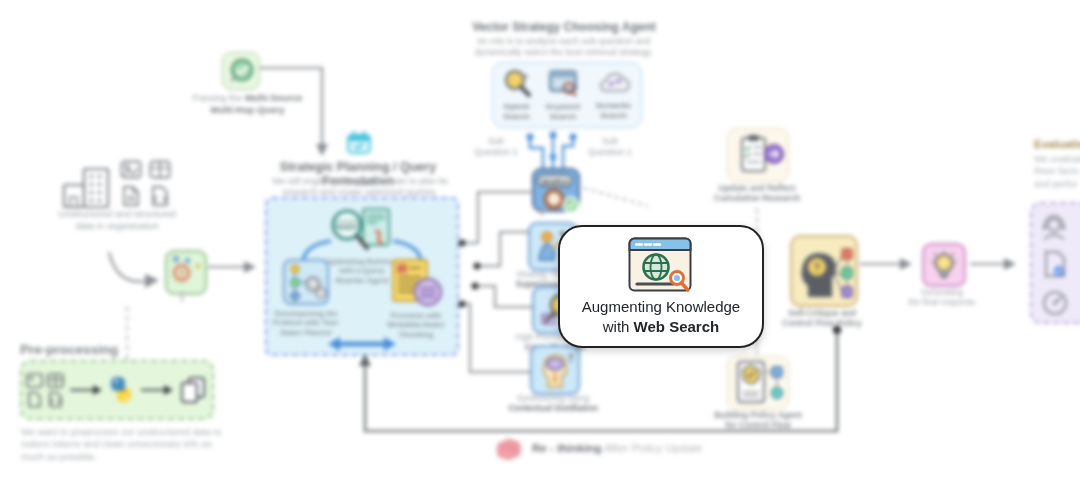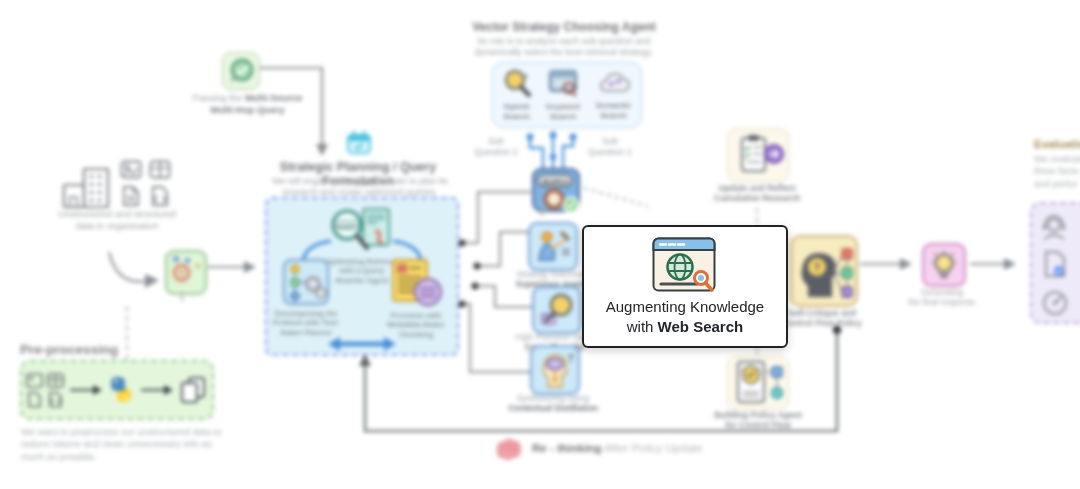--- a/index.html
+++ b/index.html
@@ -10,22 +10,22 @@
   .cap{color:#9aa0a6;font-size:9.5px;line-height:1.25;text-align:center;}
   .capL{color:#a6abb1;font-size:9.5px;line-height:1.3;text-align:left;}
   .bold-g{color:#75797e;font-weight:bold;}
   .title{color:#6e7378;font-weight:bold;font-size:12.5px;text-align:center;}
   .lbl{font-size:8px;line-height:1.2;text-align:center;color:#9aa0a6;}
   .lbl .b{color:#6e7378;font-weight:bold;}
   .node-lbl{font-size:7.5px;line-height:1.25;text-align:center;color:#8d939a;font-weight:600;}
   .bluebox{background:#cde9f9;border:2px solid #6d9bd0;border-radius:9px;}
   .creambox{background:#fdf8ec;border:1.6px dashed #cfc3a0;border-radius:9px;}
   .dashv{border-left:2px dashed #c3c8cd;}
-  .callout{position:absolute;left:582px;top:225px;width:202px;height:119px;background:#fff;
-           border:2.5px solid #222;border-radius:6px;box-shadow:0 3px 8px rgba(0,0,0,.18);
+  .callout{position:absolute;left:558px;top:225px;width:202px;height:119px;background:#fff;
+           border:2.5px solid #222;border-radius:24px;box-shadow:0 3px 8px rgba(0,0,0,.18);
            display:flex;flex-direction:column;align-items:center;justify-content:center;gap:4px;}
   .callout-text{font-size:15px;color:#22262a;text-align:center;line-height:1.3;}
   .callout-text .b{font-weight:bold;text-align:right;}
 </style>
 </head>
 <body>
 
 <div class="stage">
 <div class="blurwrap">
 

